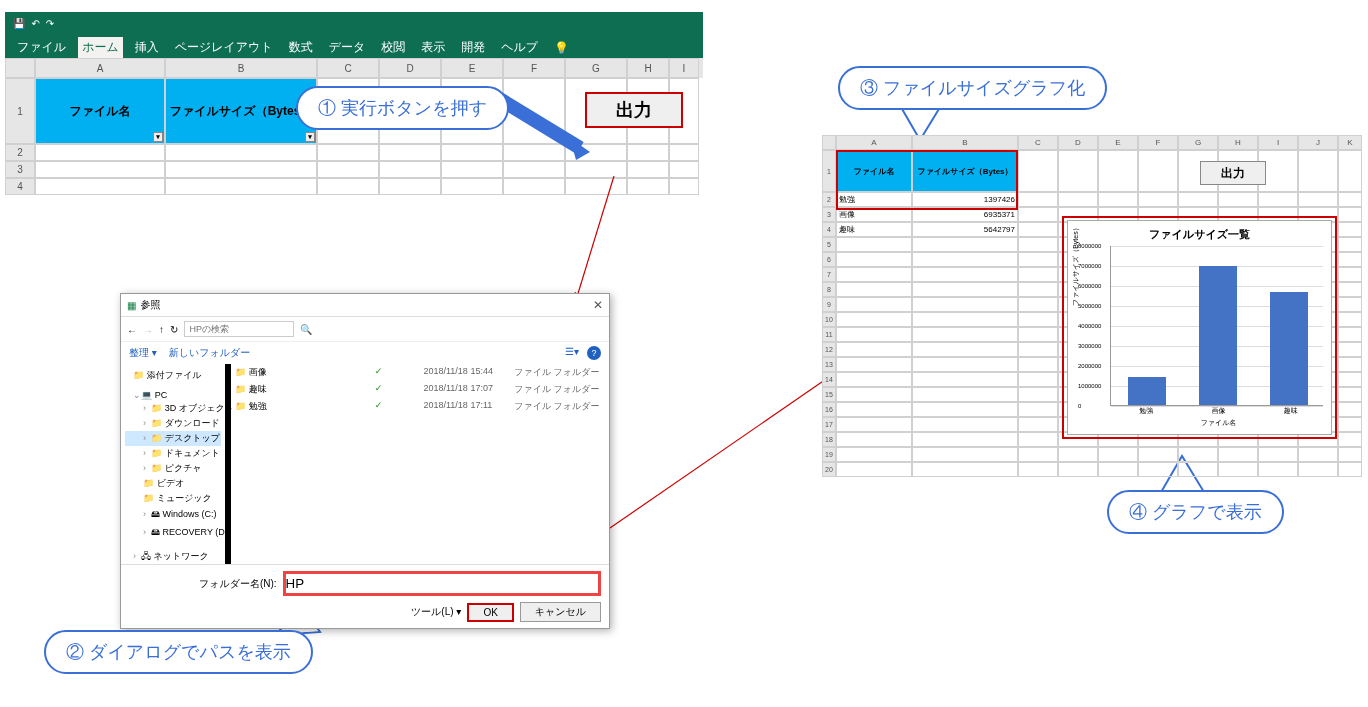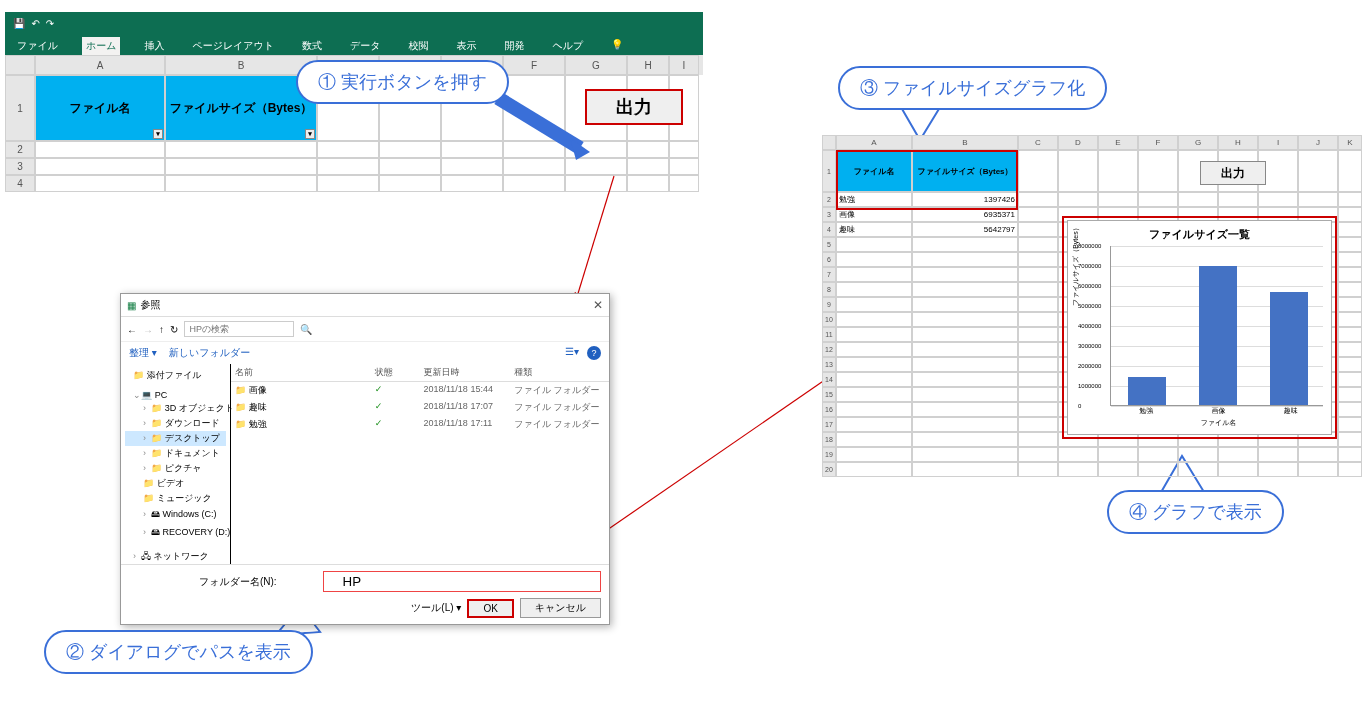--- a/index.html
+++ b/index.html
@@ -3,21 +3,21 @@
 <meta charset="utf-8">
 <style>
 * { margin:0; padding:0; box-sizing:border-box; font-family:"Yu Gothic UI","Meiryo",sans-serif; }
 body { width:1368px; height:707px; background:#fff; position:relative; font-size:11px; }
 
 
 .excel-win1 { position:absolute; left:5px; top:12px; width:698px; height:239px; }
 .titlebar { background:#0d6e52; color:#fff; height:22px; display:flex; align-items:center; padding:0 8px; font-size:10px; }
 .titlebar .left { display:flex; gap:6px; }
 .titlebar .title { flex:1; text-align:center; }
-.ribbon-tabs { background:#0d6e52; color:#fff; display:flex; gap:20px; padding:3px 8px 0; font-size:10px; }
+.ribbon-tabs { background:#0d6e52; color:#fff; display:flex; gap:8px; padding:3px 8px 0; font-size:12px;align-items:center; }
 .ribbon-tabs span { padding:2px 4px; }
 .ribbon-tabs .active { background:#f3f2f1; color:#0d6e52; }
 .formula-row { background:#f3f2f1; border-bottom:1px solid #d0d0d0; height:22px; display:flex; align-items:center; font-size:10px; }
 .name-box { width:60px; border:1px solid #ccc; background:#fff; margin:0 4px; padding:2px 4px; }
 .fx { margin:0 8px; color:#888; }
 
 .grid { position:relative; }
 .colhdr { display:flex; background:#e6e6e6; }
 .corner { width:30px; height:20px; border:1px solid #d0d0d0; background:#e6e6e6; }
 .ch { height:20px; border:1px solid #d0d0d0; display:flex; align-items:center; justify-content:center; font-size:10px; color:#555; }
@@ -39,32 +39,32 @@
 
 .dialog { position:absolute; left:120px; top:293px; width:490px; background:#fff; border:1px solid #999; box-shadow:2px 2px 8px rgba(0,0,0,.3); font-size:10px; }
 .dlg-title { display:flex; align-items:center; padding:4px 6px; border-bottom:1px solid #ddd; }
 .dlg-title .x { margin-left:auto; color:#555; font-size:12px; }
 .dlg-addr { display:flex; align-items:center; padding:4px 6px; gap:6px; border-bottom:1px solid #eee; }
 .dlg-addr .crumb { flex:1; border:1px solid #ccc; padding:2px 4px; font-size:9px; }
 .dlg-addr .search { width:110px; border:1px solid #ccc; padding:2px 4px; font-size:9px; color:#888;}
 .dlg-tbar { display:flex; align-items:center; padding:4px 8px; gap:12px; color:#2060c0; }
 .dlg-tbar .right { margin-left:auto; display:flex; gap:8px; color:#2060c0; }
 .dlg-body { display:flex; height:200px; }
-.dlg-tree { width:110px; border-right:1px solid #000000; padding:4px; font-size:9px; }
+.dlg-tree { width:110px; border-right:6px solid #000000; padding:4px; font-size:9px; }
 .dlg-tree .node { padding:1px 0 1px 8px; white-space:nowrap; }
 .dlg-tree .node.sel { background:#cde8ff; }
 .dlg-tree .caret { display:inline-block; width:8px; color:#888; }
 .dlg-list { flex:1; font-size:9px; }
 .dlg-list-hdr { display:flex; border-bottom:1px solid #ddd; color:#555; padding:2px 4px; }
 .dlg-list-hdr span:nth-child(1){flex:2} .dlg-list-hdr span:nth-child(2){flex:.7} .dlg-list-hdr span:nth-child(3){flex:1.3} .dlg-list-hdr span:nth-child(4){flex:1.3}
 .dlg-list-row { display:flex; padding:2px 4px; }
 .dlg-list-row span:nth-child(1){flex:2} .dlg-list-row span:nth-child(2){flex:.7;color:#1a8f1a} .dlg-list-row span:nth-child(3){flex:1.3;color:#666} .dlg-list-row span:nth-child(4){flex:1.3;color:#666}
 .dlg-foot { padding:6px 8px; border-top:1px solid #ddd; }
 .dlg-foot-row1 { display:flex; align-items:center; gap:6px; margin-bottom:6px;}
-.dlg-foot-row1 input { flex:1; border:1px solid #ef4444; padding:2px 19px;margin-left:40px; }
+.dlg-foot-row1 input { flex:1; border:3px solid #ef4444; padding:2px 0; }
 .dlg-foot-row2 { display:flex; justify-content:flex-end; gap:6px; align-items:center; }
 .dlg-btn { border:1px solid #999; padding:2px 14px; background:#efefef; font-size:10px; }
 .dlg-btn.ok { border:2px solid #c00; }
 
 
 .sheet2 { position:absolute; left:822px; top:135px; width:540px; }
 .s2-colhdr { display:flex; background:#e6e6e6; }
 .s2-ch { height:15px; border:1px solid #d0d0d0; font-size:8px; display:flex; align-items:center; justify-content:center; color:#555;}
 .s2-row { display:flex; }
 .s2-rn { width:14px; height:15px; border:1px solid #d0d0d0; background:#e6e6e6; font-size:7px; display:flex; align-items:center; justify-content:center; color:#555;}
@@ -183,21 +183,21 @@
             <div class="cell" style="width:30px;height:17px"></div>
           </div>
       </div>
     </div>
     <div class="output-btn" style="left:580px; top:34px;">
         <span>出力</span>
       </div>
   </div>
 </div>
 
-<div class="callout" style="left:296px; top:60px;"><span>① 実行ボタンを押す</span></div>
+<div class="callout" style="left:296px; top:86px;"><span>① 実行ボタンを押す</span></div>
 <svg class="arrow-svg" width="1368" height="707">
   <defs>
       <marker id="ah" markerWidth="8" markerHeight="8" refX="6" refY="3" orient="auto">
         <path d="M0,0 L7,3 L0,6 Z" fill="#c00"></path>
       </marker>
     </defs>
   <path d="M 498 98 L 580 148" stroke="#3a6fd8" stroke-width="14" fill="none"></path>
   <polygon points="498,88 498,108 518,98" fill="#3a6fd8" transform="rotate(24 500 100)" style="display:none"></polygon>
   <polygon points="570,138 590,152 576,160" fill="#3a6fd8"></polygon>
   <line x1="614" y1="176" x2="576" y2="300" stroke="#c00" stroke-width="1.2" marker-end="url(#ah)"></line>
@@ -246,26 +246,20 @@
       <div class="node" style="padding-left:18px"><span class="caret">›</span>📁 <span>ドキュメント</span></div>
       <div class="node" style="padding-left:18px"><span class="caret">›</span>📁 <span>ピクチャ</span></div>
       <div class="node" style="padding-left:18px">📁 <span>ビデオ</span></div>
       <div class="node" style="padding-left:18px">📁 <span>ミュージック</span></div>
       <div class="node" style="padding-left:18px"><span class="caret">›</span>🖴 <span>Windows (C:)</span></div>
       <div class="node" style="padding-left:18px"><span class="caret">›</span>🖴 <span>RECOVERY (D:)</span></div>
       <div style="height:6px"></div>
       <div class="node"><span class="caret">›</span>🖧 <span>ネットワーク</span></div>
     </div>
     <div class="dlg-list">
-      <div class="dlg-list-hdr">
-        <span>名前</span>
-        <span>状態</span>
-        <span>更新日時</span>
-        <span>種類</span>
-      </div>
       <div class="dlg-list-row">
           <span>📁 <span>画像</span></span>
           <span>✓</span>
           <span>2018/11/18 15:44</span>
           <span>ファイル フォルダー</span>
         </div>
       <div class="dlg-list-row">
           <span>📁 <span>趣味</span></span>
           <span>✓</span>
           <span>2018/11/18 17:07</span>

